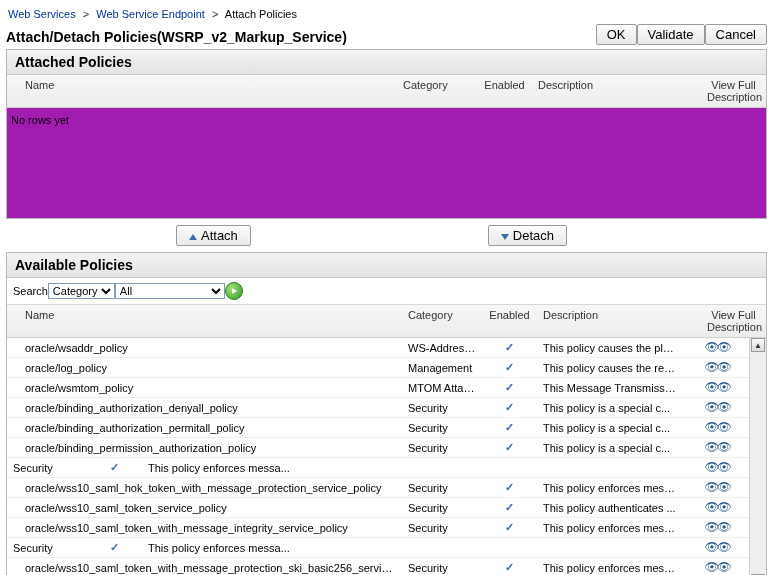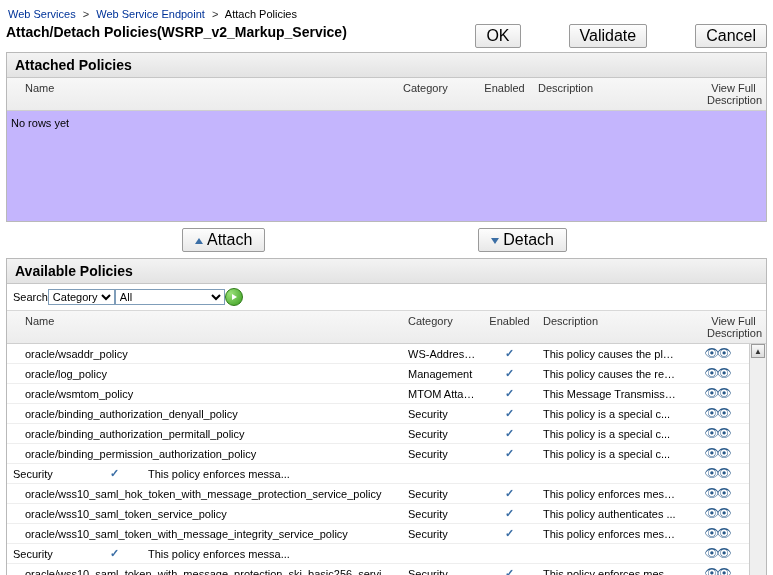--- a/index.html
+++ b/index.html
@@ -8,31 +8,30 @@
     font-family: Tahoma, Arial, sans-serif;
     font-size: 11px;
     color: #000;
     background: #fff;
     width: 773px;
     box-sizing: border-box;
   }
   a { color: #003399; text-decoration: none; text-align: right; }
   .breadcrumb { margin: 2px 0 4px 2px; font-size:11px;}
   .breadcrumb span.sep { color:#333; margin:0 4px; }
-  .titlebar { display:flex; align-items:flex-start; margin:2px 0 4px 0;gap:42px;}
+  .titlebar { display:flex; align-items:flex-end; margin:2px 0 4px 0;}
   .page-title { font-size: 14px; font-weight: bold; flex:1; }
   .btn {
     background: linear-gradient(#fdfdfd,#e8e8e8);
     border:1px solid #9a9a9a;
     border-radius:2px;
     padding:2px 10px;
-    font-size:16px;
+    font-size:13px;
     font-family:inherit;
     cursor:pointer;
-    margin-left:6px;
   }
   .panel {
     border:1px solid #b9b9b9;
     margin-bottom:6px;
   }
   .panel-header {
     background: linear-gradient(#f3f3f3,#e3e3e3);
     border-bottom:1px solid #c6c6c6;
     font-weight:bold;
     padding:4px 8px;
@@ -45,21 +44,21 @@
     font-size:11px;
     color:#333;
   }
   .col-headers > div { padding:4px 6px; box-sizing:border-box; }
   .c-name { width:390px; padding-left:18px !important;}
   .c-cat  { width:80px; }
   .c-en   { width:55px; text-align:center;}
   .c-desc { flex:1; }
   .c-view { width:65px; text-align:center; line-height:1.1;}
   .empty-msg { padding:6px 4px; color:#000; font-size:11px;}
-  .attached-body { height:110px; background:#c4b5fd; }
+  .attached-body { height:110px; background:#a21caf; }
   .action-bar { display:flex; margin:4px 0 6px 0; }
   .action-bar .spacer { flex:1;}
   .action-bar .btn { padding:2px 12px;}
   .tri-up, .tri-down { display:inline-block; width:0;height:0; vertical-align:middle; margin-right:4px;}
   .tri-up   { border-left:4px solid transparent;border-right:4px solid transparent;border-bottom:6px solid #3b6ea5;}
   .tri-down { border-left:4px solid transparent;border-right:4px solid transparent;border-top:6px solid #3b6ea5;}
   .search-bar { padding:4px 6px; display:flex; align-items:center; border-bottom:1px solid #d8d8d8;}
   select {
     font-size:11px; font-family:inherit;
     border:1px solid #7f9db9; background:#fff;

